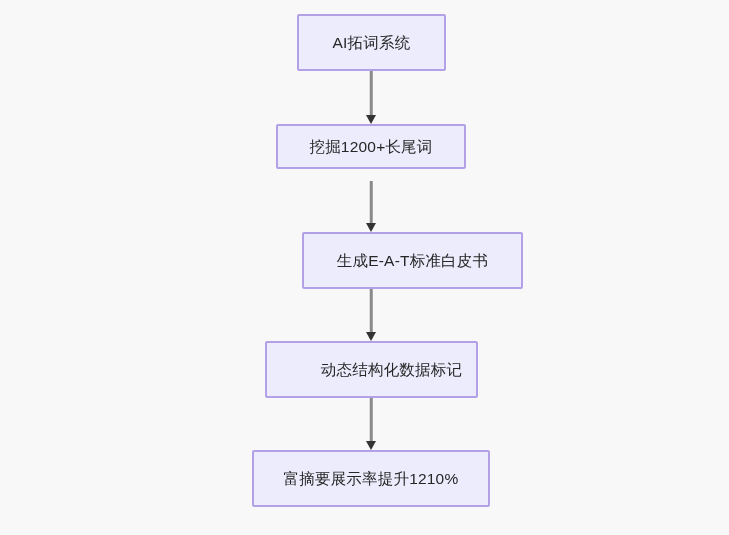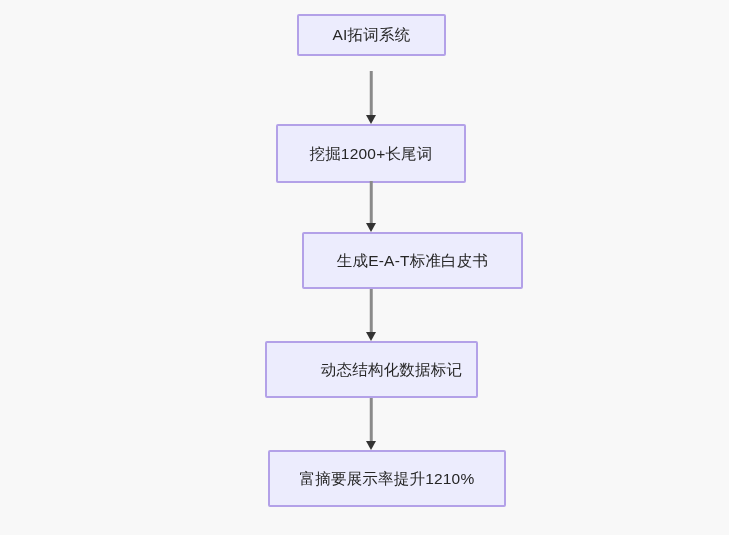--- a/index.html
+++ b/index.html
@@ -58,30 +58,30 @@
     border-left: 5.5px solid transparent;
     border-right: 5.5px solid transparent;
     border-top: 9px solid #333333;
   }
 </style>
 </head>
 <body>
 
 <div id="flowchart-canvas">
 
-  <div class="node" style="left:297px; top:14px; width:149px; height:42px;">
+  <div class="node" style="left:297px; top:14px; width:149px; height:57px;">
     <span class="node-label">AI拓词系统</span>
   </div>
 
   <div class="connector" style="left:365px; top:71px; height:53px;">
     <div class="shaft" style="height:45px;"></div>
     <div class="head"></div>
   </div>
 
-  <div class="node" style="left:276px; top:124px; width:190px; height:59px;">
+  <div class="node" style="left:276px; top:124px; width:190px; height:45px;">
     <span class="node-label">挖掘1200+长尾词</span>
   </div>
 
   <div class="connector" style="left:365px; top:181px; height:51px;">
     <div class="shaft" style="height:43px;"></div>
     <div class="head"></div>
   </div>
 
   <div class="node" style="left:261px; top:232px; width:221px; height:57px;margin-left:41px;">
     <span class="node-label">生成E-A-T标准白皮书</span>
@@ -94,17 +94,17 @@
 
   <div class="node" style="left:265px; top:341px; width:213px; height:57px;padding-left:40px;">
     <span class="node-label">动态结构化数据标记</span>
   </div>
 
   <div class="connector" style="left:365px; top:398px; height:52px;">
     <div class="shaft" style="height:44px;"></div>
     <div class="head"></div>
   </div>
 
-  <div class="node" style="left:268px; top:450px; width:238px; height:57px;">
+  <div class="node" style="left:252px; top:450px; width:238px; height:57px;">
     <span class="node-label">富摘要展示率提升1210%</span>
   </div>
 
 </div>
 
 </body></html>

